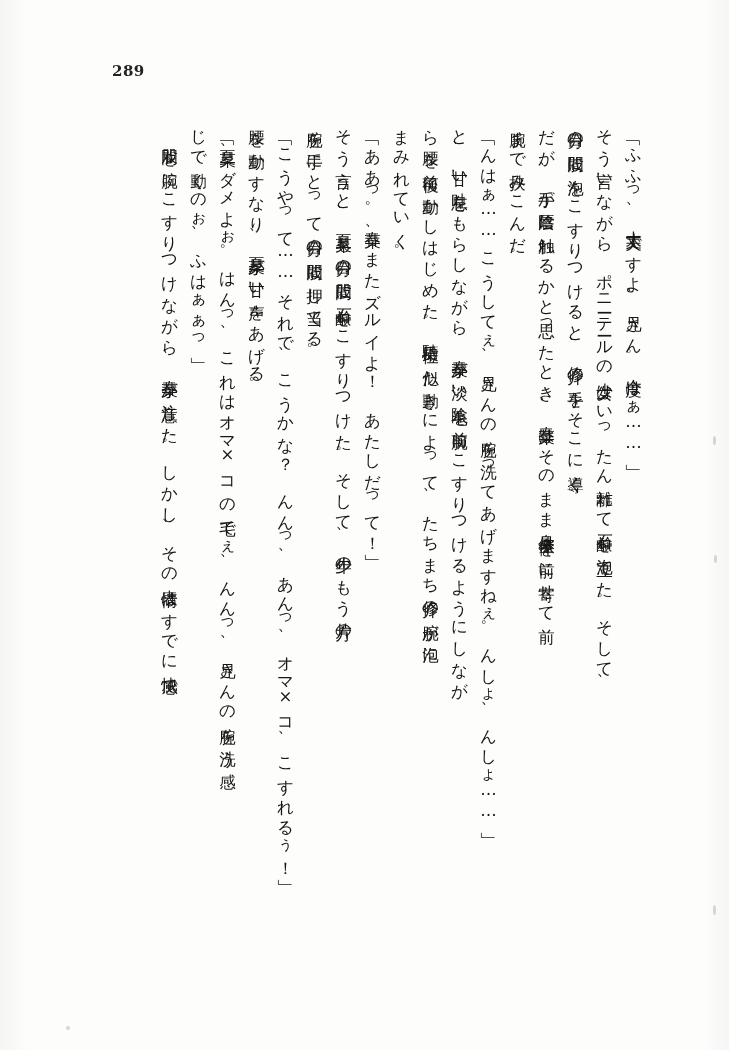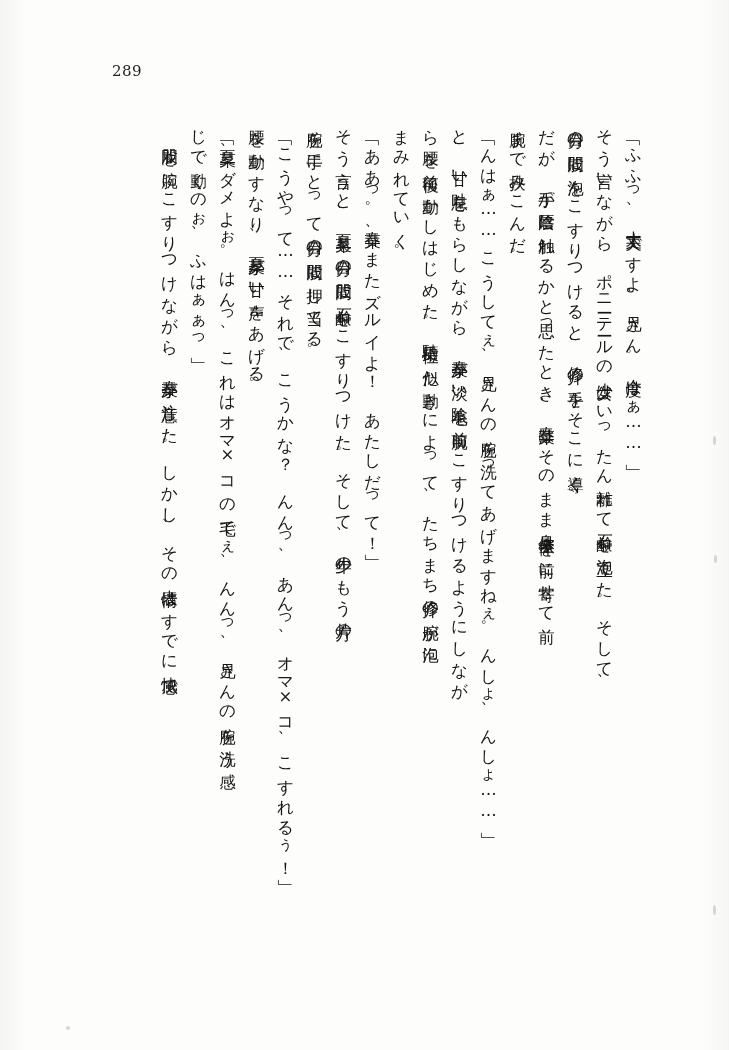--- a/index.html
+++ b/index.html
@@ -17,20 +17,21 @@
     color: #1a1a1a;
   }
   .page-number {
     position: absolute;
     top: 62px;
     left: 112px;
     font-size: 15px;
     letter-spacing: 0.5px;
     color: #222;
     font-family: "DejaVu Serif", "Liberation Serif", serif;
+    font-weight: bold;
   }
   .body-text {
     position: absolute;
     top: 118px;
     right: 88px;
     left: 88px;
     height: 860px;
     display: flex;
     flex-direction: row-reverse;
     justify-content: flex-start;

